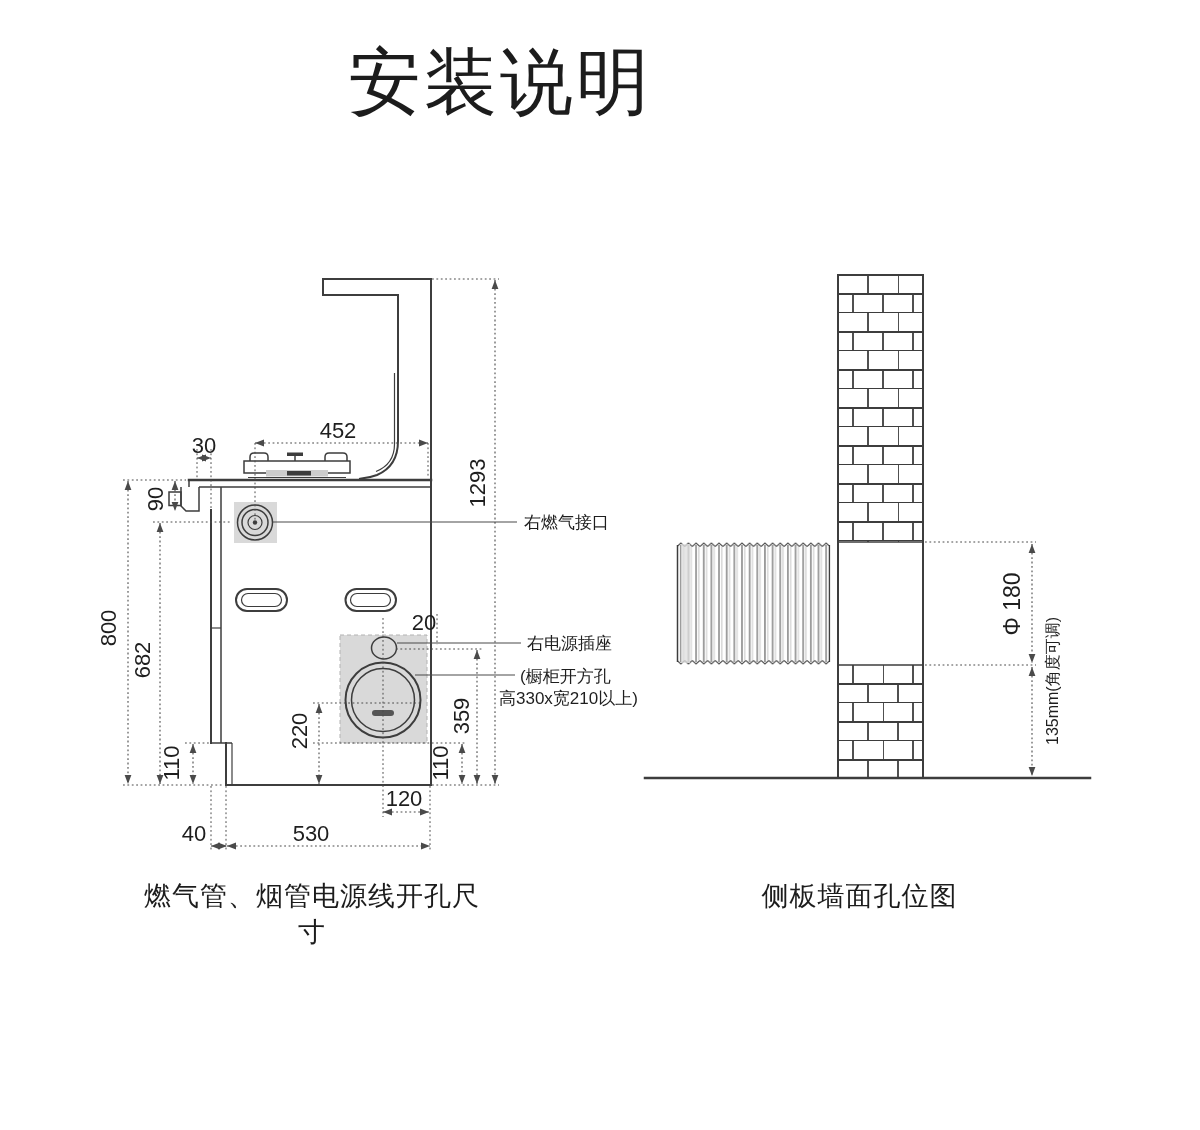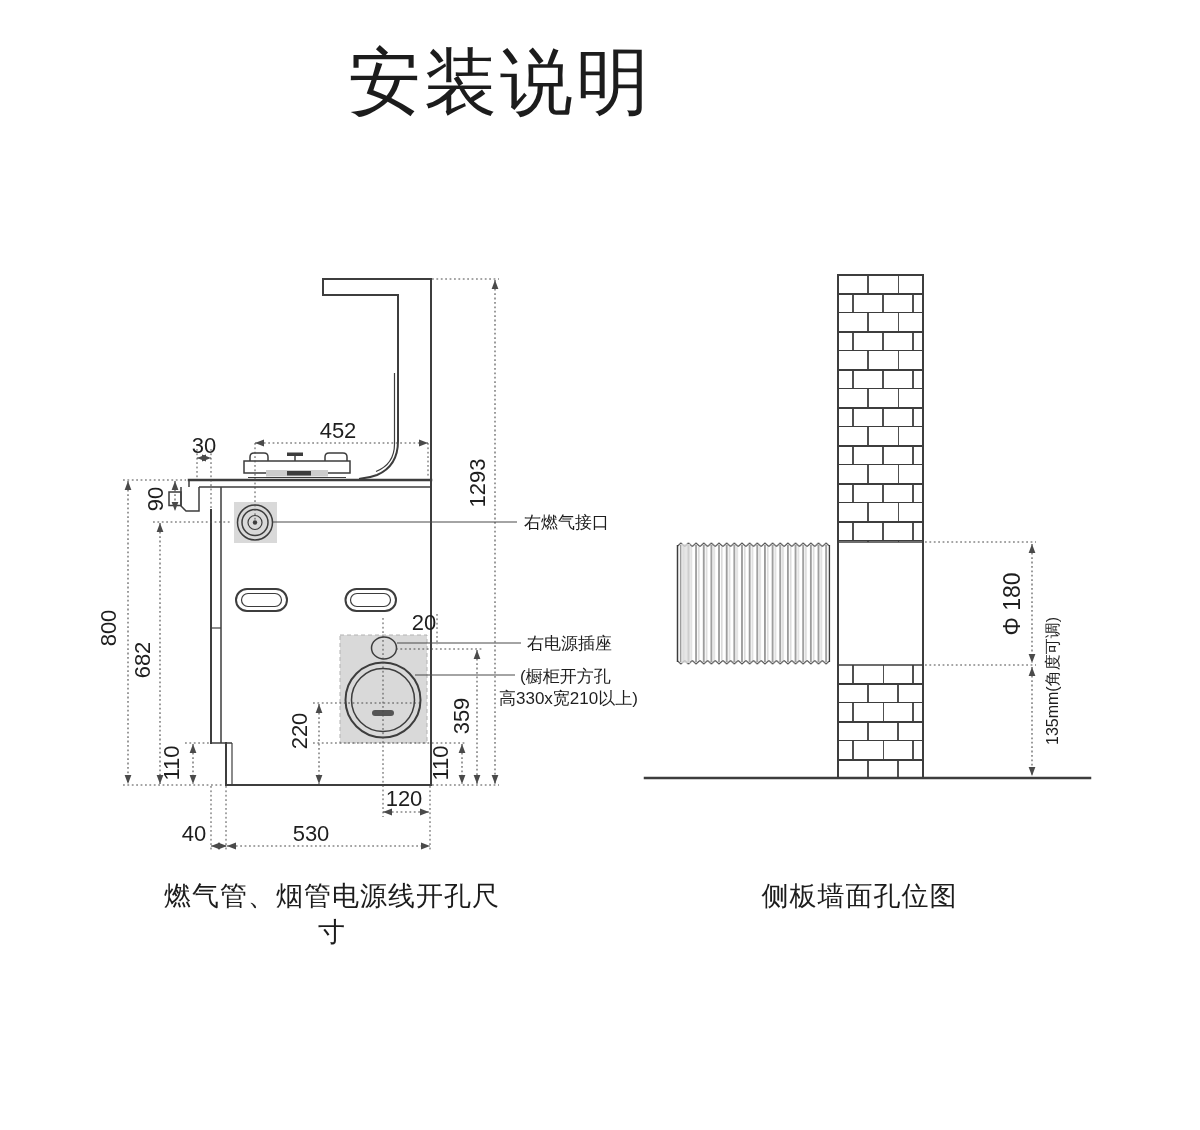--- a/index.html
+++ b/index.html
@@ -2,21 +2,21 @@
 <html><head>
 <meta charset="utf-8">
 <style>
   html,body{margin:0;padding:0;background:#ffffff;}
   body{width:1200px;height:1130px;position:relative;overflow:hidden;
        font-family:"Liberation Sans",sans-serif;}
   .page-title{position:absolute;left:0;top:44px;width:1000px;text-align:center;
       font-size:73px;line-height:1.05;font-weight:500;color:#1c1c1c;letter-spacing:3px;}
   .caption{position:absolute;top:878px;font-size:27px;color:#1c1c1c;
       text-align:center;letter-spacing:1px;}
-  .caption.left{left:152px;width:360px;}
+  .caption.left{left:132px;width:360px;}
   .caption.right{left:757px;width:205px;}
   svg{position:absolute;left:0;top:0;}
   .out{stroke:#3d3d3d;stroke-width:2;fill:none;stroke-linecap:square;}
   .out25{stroke:#3d3d3d;stroke-width:2.5;fill:none;stroke-linecap:square;}
   .th{stroke:#3d3d3d;stroke-width:1.5;fill:none;}
   .th12{stroke:#3d3d3d;stroke-width:1.2;fill:none;}
   .dim{stroke:#4a4a4a;stroke-width:1.1;fill:none;stroke-dasharray:1.8 2.6;}
   .ext{stroke:#4a4a4a;stroke-width:1;fill:none;stroke-dasharray:1.8 2.6;}
   .lead{stroke:#4a4a4a;stroke-width:1.2;fill:none;}
   .dimtxt{font:22px "Liberation Sans",sans-serif;fill:#1e1e1e;}

